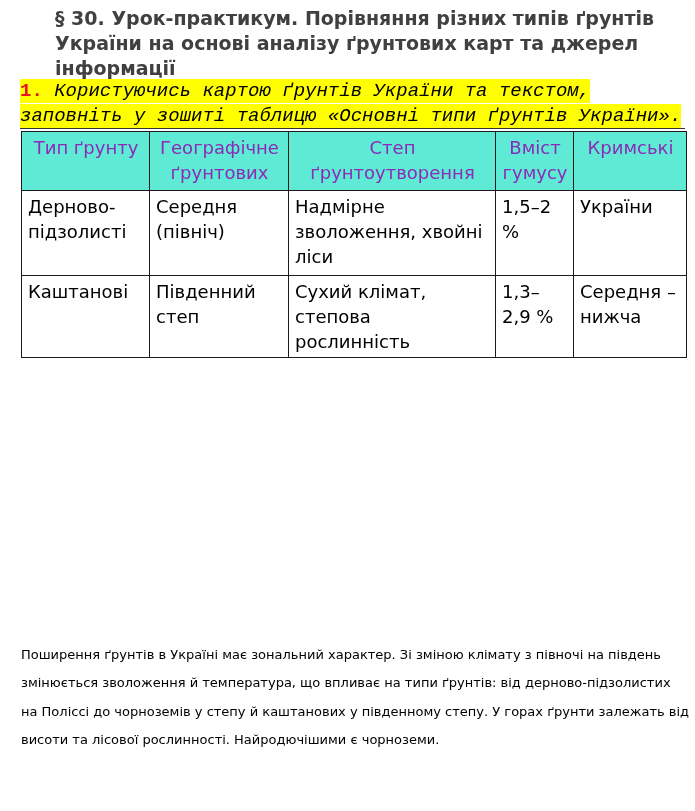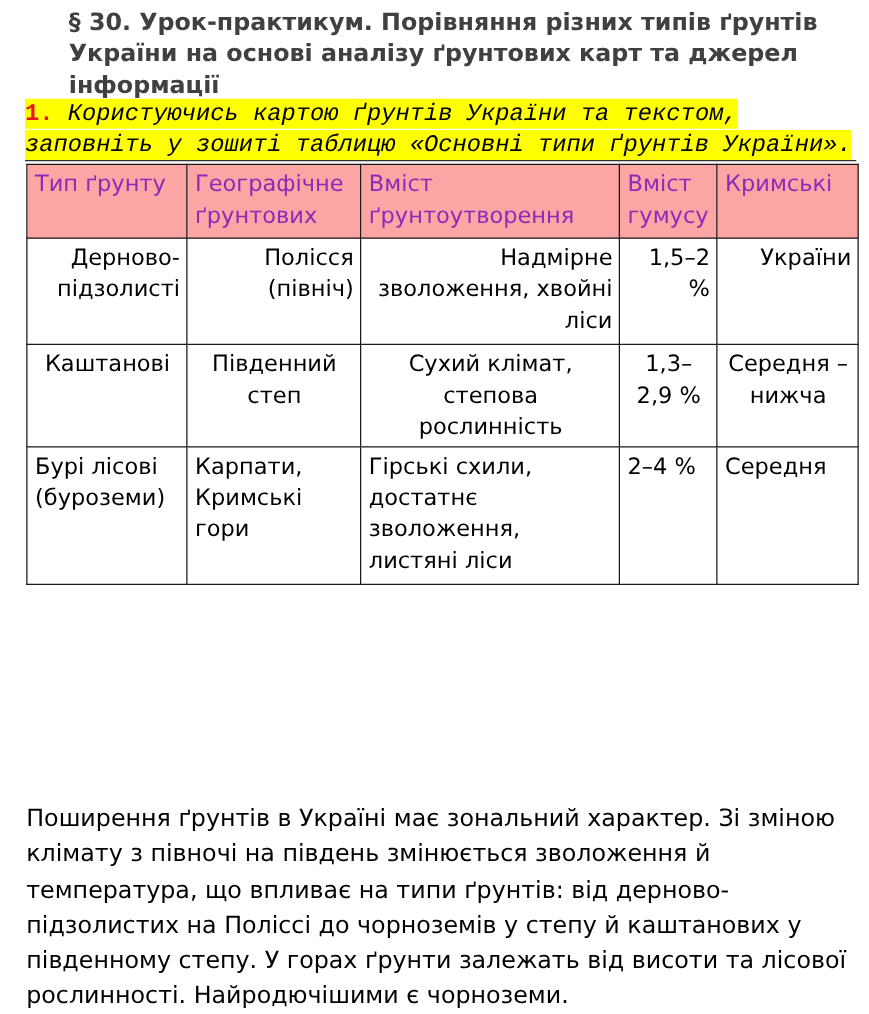--- a/index.html
+++ b/index.html
@@ -11,29 +11,29 @@
   .task { position: absolute; left: 20px; top: 79px; width: 670px;
           font-family: Liberation Mono, monospace; font-style: italic;
           font-size: 19px; line-height: 25px; }
   .task .hl { background: #ffff00; box-decoration-break: clone; -webkit-box-decoration-break: clone; padding: 1px 0; }
   .task .num { color: #e8132a; font-weight: bold; font-style: normal; }
   .rule { position: absolute; left: 20px; top: 128px; width: 665px; height: 1px; background: #333; }
   table { position: absolute; left: 21px; top: 131px; border-collapse: collapse;
           font-size: 18px; line-height: 25px; table-layout: fixed; width: 665px; }
   td, th { border: 1.5px solid #1a1a1a; vertical-align: top; text-align: left;
            padding: 3px 5px 3px 6px; font-weight: normal; }
-  th { background: #fca5a5; color: #8b2bb8; }
+  th { background: #5eead4; color: #8b2bb8; text-align: center; }
   tr.h th { height: 52px; }
-  tr.r1 td { height: 78px; text-align: right; }
+  tr.r1 td { height: 78px; }
   tr.r2 td { height: 80px; }
   tr.r3 td { height: 104px; }
-  tr.r4 td { height: 53px; text-align: center; }
+  tr.r4 td { height: 53px; }
   tr.r5 td { height: 103px; }
   .para { position: absolute; left: 21px; top: 641px; width: 670px;
-          font-size: 19px; line-height: 28.3px; }
+          font-size: 13px; line-height: 28.3px; }
 </style>
 </head>
 <body>
 
 <div class="title">§ 30. Урок-практикум. Порівняння різних типів ґрунтів України на основі аналізу ґрунтових карт та джерел інформації</div>
 
 <div class="task">
   <span class="hl"><span class="num">1.</span> <span>Користуючись картою ґрунтів України та текстом, заповніть у зошиті таблицю «Основні типи ґрунтів України».</span></span>
 </div>
 
@@ -44,41 +44,34 @@
     <col style="width:128px">
       <col style="width:139px">
       <col style="width:207px">
       <col style="width:78px">
       <col style="width:113px">
   </colgroup>
   <tbody>
       <tr class="h">
     <th>Тип ґрунту</th>
     <th>Географічне ґрунтових</th>
-    <th>Вміст ґрунтоутворення</th>
+    <th>Степ ґрунтоутворення</th>
     <th>Вміст гумусу</th>
     <th>Кримські</th>
   </tr>
   <tr class="r1">
     <td>Дерново-підзолисті</td>
-    <td>Полісся (північ)</td>
+    <td>Середня (північ)</td>
     <td>Надмірне зволоження, хвойні ліси</td>
     <td>1,5–2 %</td>
     <td>України</td>
   </tr>
   <tr class="r4">
     <td>Каштанові</td>
     <td>Південний степ</td>
     <td>Сухий клімат, степова рослинність</td>
     <td>1,3–2,9 %</td>
     <td>Середня – нижча</td>
   </tr>
-  <tr class="r5">
-    <td>Бурі лісові (буроземи)</td>
-    <td>Карпати, Кримські гори</td>
-    <td>Гірські схили, достатнє зволоження, листяні ліси</td>
-    <td>2–4 %</td>
-    <td>Середня</td>
-  </tr>
 </tbody>
   </table>
 
 <div class="para">Поширення ґрунтів в Україні має зональний характер. Зі зміною клімату з півночі на південь змінюється зволоження й температура, що впливає на типи ґрунтів: від дерново-підзолистих на Поліссі до чорноземів у степу й каштанових у південному степу. У горах ґрунти залежать від висоти та лісової рослинності. Найродючішими є чорноземи.</div>
 
 </body></html>

